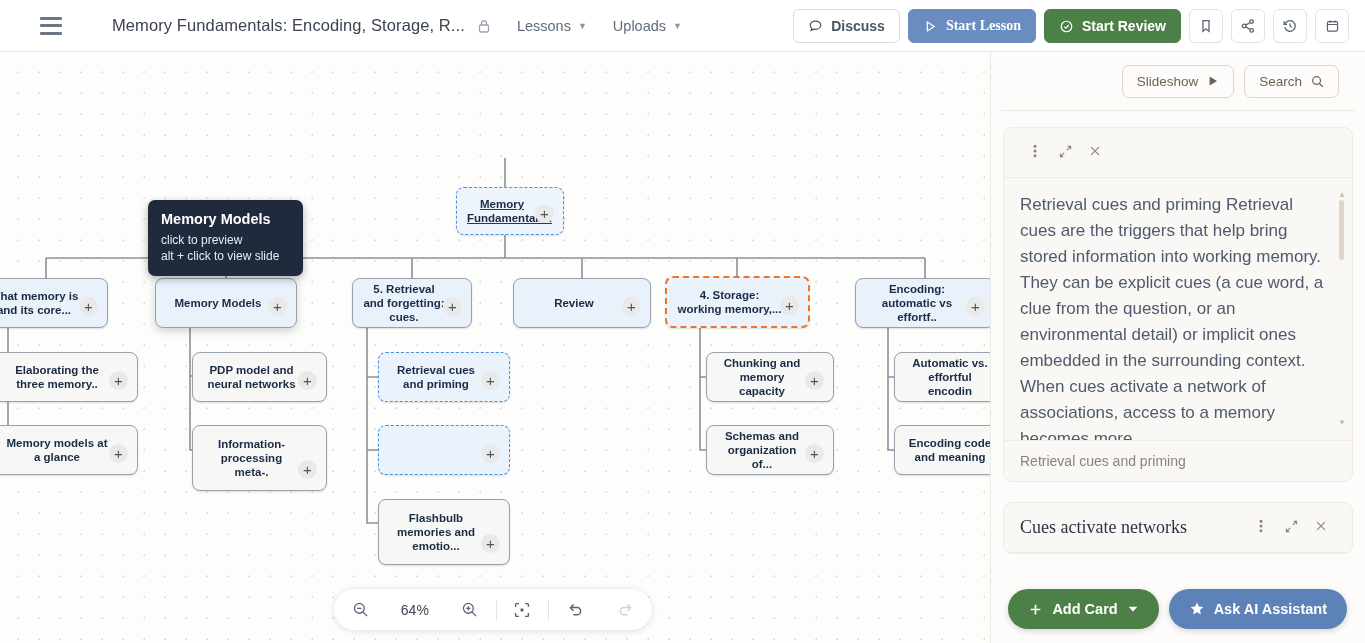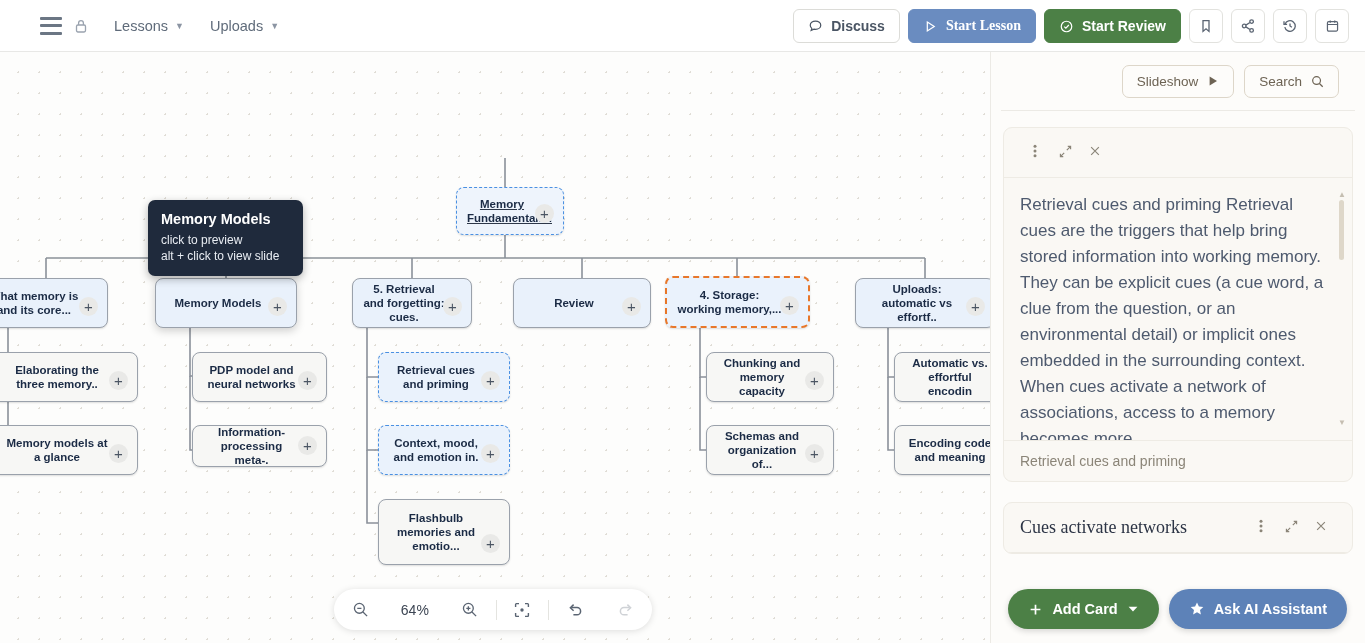--- a/index.html
+++ b/index.html
@@ -199,20 +199,21 @@
 <body>
 
 <div id="app">
 
   <div class="topbar">
     <div class="hamburger">
       <i></i>
         <i></i>
         <i></i>
     </div>
+    <div class="doc-title">Memory Fundamentals: Encoding, Storage, R...</div>
     <div class="lock-icon">
       <svg width="14" height="16" viewBox="0 0 14 16" fill="none" stroke="currentColor" stroke-width="1.3">
         <rect x="2.5" y="7" width="9" height="7" rx="1.4"></rect>
         <path d="M4.6 7V5a2.4 2.4 0 0 1 4.8 0v2"></path>
       </svg>
     </div>
     <div class="menu-btn">
       <span>Lessons</span>
       <span class="caret">▼</span>
     </div>
@@ -329,51 +330,50 @@
       <span class="label">Review</span>
       <span class="plus">+</span>
     </div>
 
     <div class="node sel-orange" style="left:665px; top:224px; width:145px; height:52px;">
       <span class="label">4. Storage: working memory,...</span>
       <span class="plus">+</span>
     </div>
 
     <div class="node blue" style="left:855px; top:226px; width:140px; height:50px;">
-      <span class="label">Uploads: automatic vs effortf..</span>
+      <span class="label">Encoding: automatic vs effortf..</span>
       <span class="plus">+</span>
     </div>
 
     <div class="node" style="left:-8px; top:300px; width:146px; height:50px;">
       <span class="label">Elaborating the three memory..</span>
       <span class="plus">+</span>
     </div>
 
     <div class="node" style="left:-8px; top:373px; width:146px; height:50px;">
       <span class="label">Memory models at a glance</span>
       <span class="plus">+</span>
     </div>
 
     <div class="node" style="left:192px; top:300px; width:135px; height:50px;">
       <span class="label">PDP model and neural networks</span>
       <span class="plus">+</span>
     </div>
 
-    <div class="node" style="left:192px; top:373px; width:135px; height:42px;">
+    <div class="node" style="left:192px; top:373px; width:135px; height:66px;">
       <span class="label">Information-processing meta-.</span>
       <span class="plus">+</span>
     </div>
 
     <div class="node sel-blue" style="left:378px; top:300px; width:132px; height:50px;">
       <span class="label">Retrieval cues and priming</span>
       <span class="plus">+</span>
     </div>
 
     <div class="node sel-blue" style="left:378px; top:373px; width:132px; height:50px;">
-      <span class="label">Context, mood, and emotion in.</span>
       <span class="plus">+</span>
     </div>
 
     <div class="node" style="left:378px; top:447px; width:132px; height:66px;">
       <span class="label">Flashbulb memories and emotio...</span>
       <span class="plus">+</span>
     </div>
 
     <div class="node" style="left:706px; top:300px; width:128px; height:50px;">
       <span class="label">Chunking and memory capacity</span>

